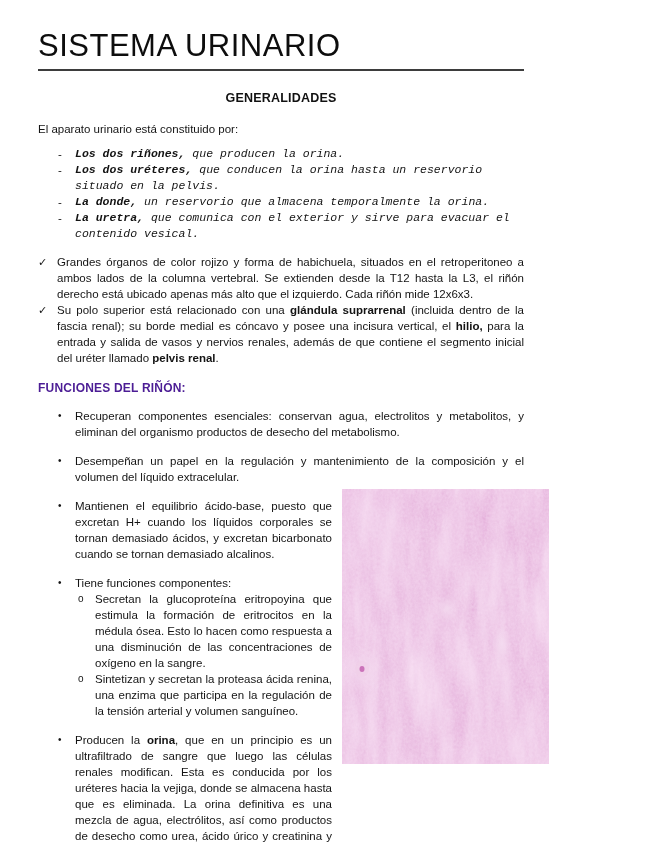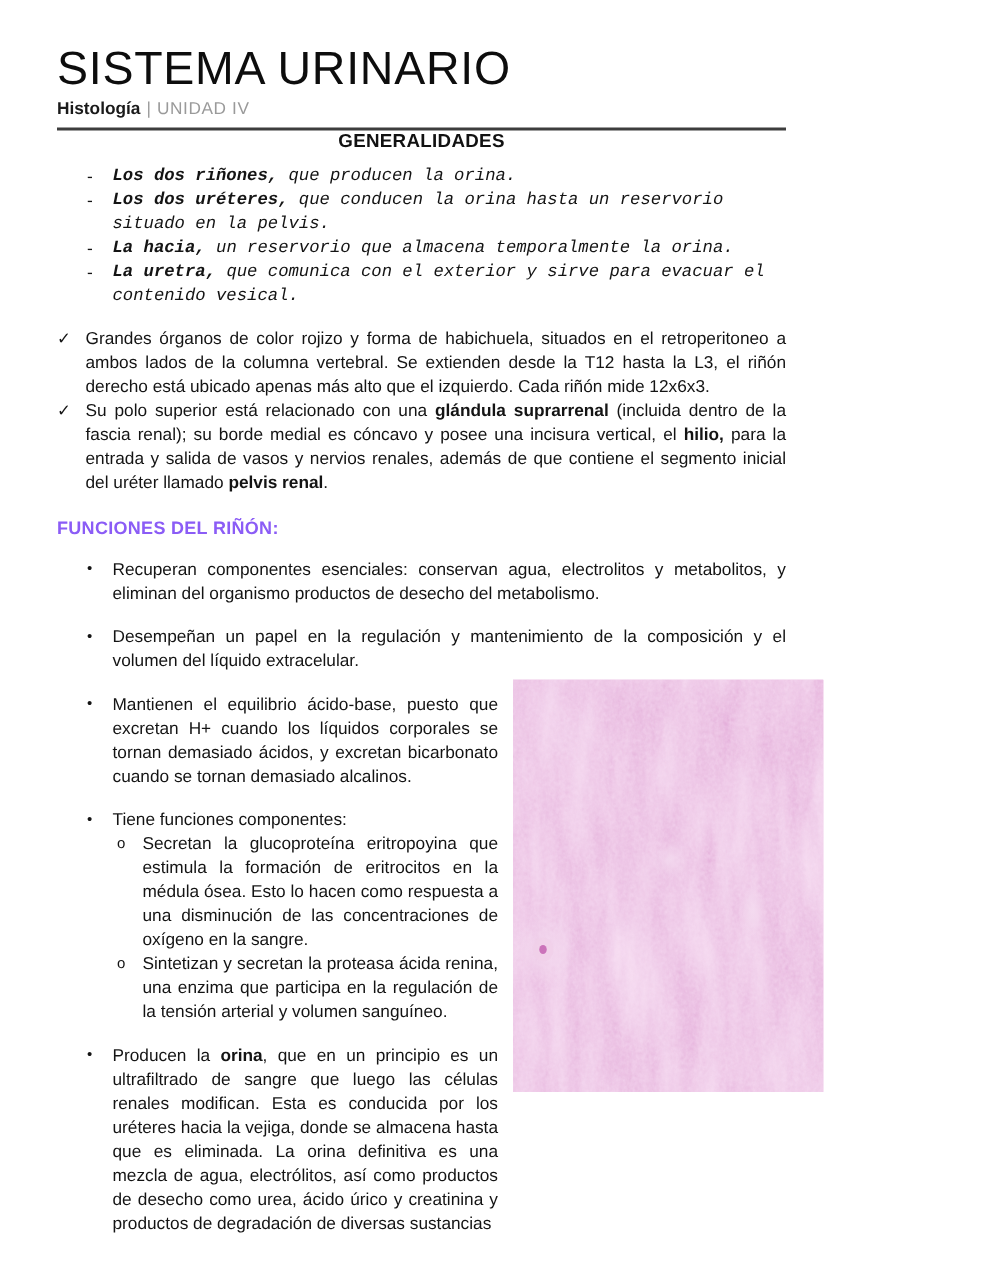--- a/index.html
+++ b/index.html
@@ -30,82 +30,80 @@
   .rule{
     border:none;
     border-top:2px solid #3d3d3d;
     margin:6px 0 0 0;
   }
   .h-center{
     text-align:center;
     font-weight:bold;
     font-size:12.5px;
     letter-spacing:.2px;
-    margin-top:0;
+    margin-top:20px;
     color:#111;
   }
   .body-text{font-size:11.5px;line-height:16px;}
   .intro{margin-top:16px;}
   .list{margin-top:9px;}
   .li{display:flex;align-items:flex-start;}
   .li .marker{flex:none;}
   .dash-li .marker{width:17px;margin-left:20px;text-align:left;}
   .dash-li .txt{font-style:italic;font-family:Liberation Mono, monospace;}
   .dash-li .lead{font-weight:bold;}
   .check-li{margin-top:0;}
   .check-li .marker{width:19px;font-size:11px;}
   .check-li .txt,.bullet-li .txt,.sub-li .txt{text-align:justify;flex:1;}
   .check-list{margin-top:12px;}
   .h-green{
     margin-top:15px;
     font-weight:bold;
     font-size:12px;
     letter-spacing:.2px;
-    color:#8b5cf6;
+    color:#4c1d95;
   }
   .bullet-list{margin-top:2px;}
   .bullet-li{margin-top:13px;}
   .bullet-li .marker{width:17px;margin-left:20px;font-size:10px;line-height:16px;}
   .sub-li .marker{width:17px;margin-left:40px;font-size:10px;line-height:15px;}
   .figure-float{
     float:right;
     width:207px;height:275px;
     margin:4px -25px 8px 10px;
     overflow:hidden;
   }
   .figure-float svg{display:block;}
 </style>
 </head>
 <body>
 
 <div class="page">
 
   <div class="doc-title">SISTEMA URINARIO</div>
 
-  <div class="subtitle">
-    <span class="course">Histología</span><span class="sep">|</span><span class="unit">UNIDAD IV</span>
-  </div>
 
   <hr class="rule">
 
   <div class="h-center">GENERALIDADES</div>
 
+  <div class="body-text intro">El aparato urinario está constituido por:</div>
 
   <div class="list body-text">
     <div class="li dash-li">
       <span class="marker">-</span>
       <span class="txt"><span class="lead">Los dos riñones,</span><span> que producen la orina.</span></span>
     </div>
     <div class="li dash-li">
       <span class="marker">-</span>
       <span class="txt"><span class="lead">Los dos uréteres,</span><span> que conducen la orina hasta un reservorio situado en la pelvis.</span></span>
     </div>
     <div class="li dash-li">
       <span class="marker">-</span>
-      <span class="txt"><span class="lead">La hacia,</span><span> un reservorio que almacena temporalmente la orina.</span></span>
+      <span class="txt"><span class="lead">La donde,</span><span> un reservorio que almacena temporalmente la orina.</span></span>
     </div>
     <div class="li dash-li">
       <span class="marker">-</span>
       <span class="txt"><span class="lead">La uretra,</span><span> que comunica con el exterior y sirve para evacuar el contenido vesical.</span></span>
     </div>
   </div>
 
 
   <div class="check-list body-text">
     <div class="li check-li">

